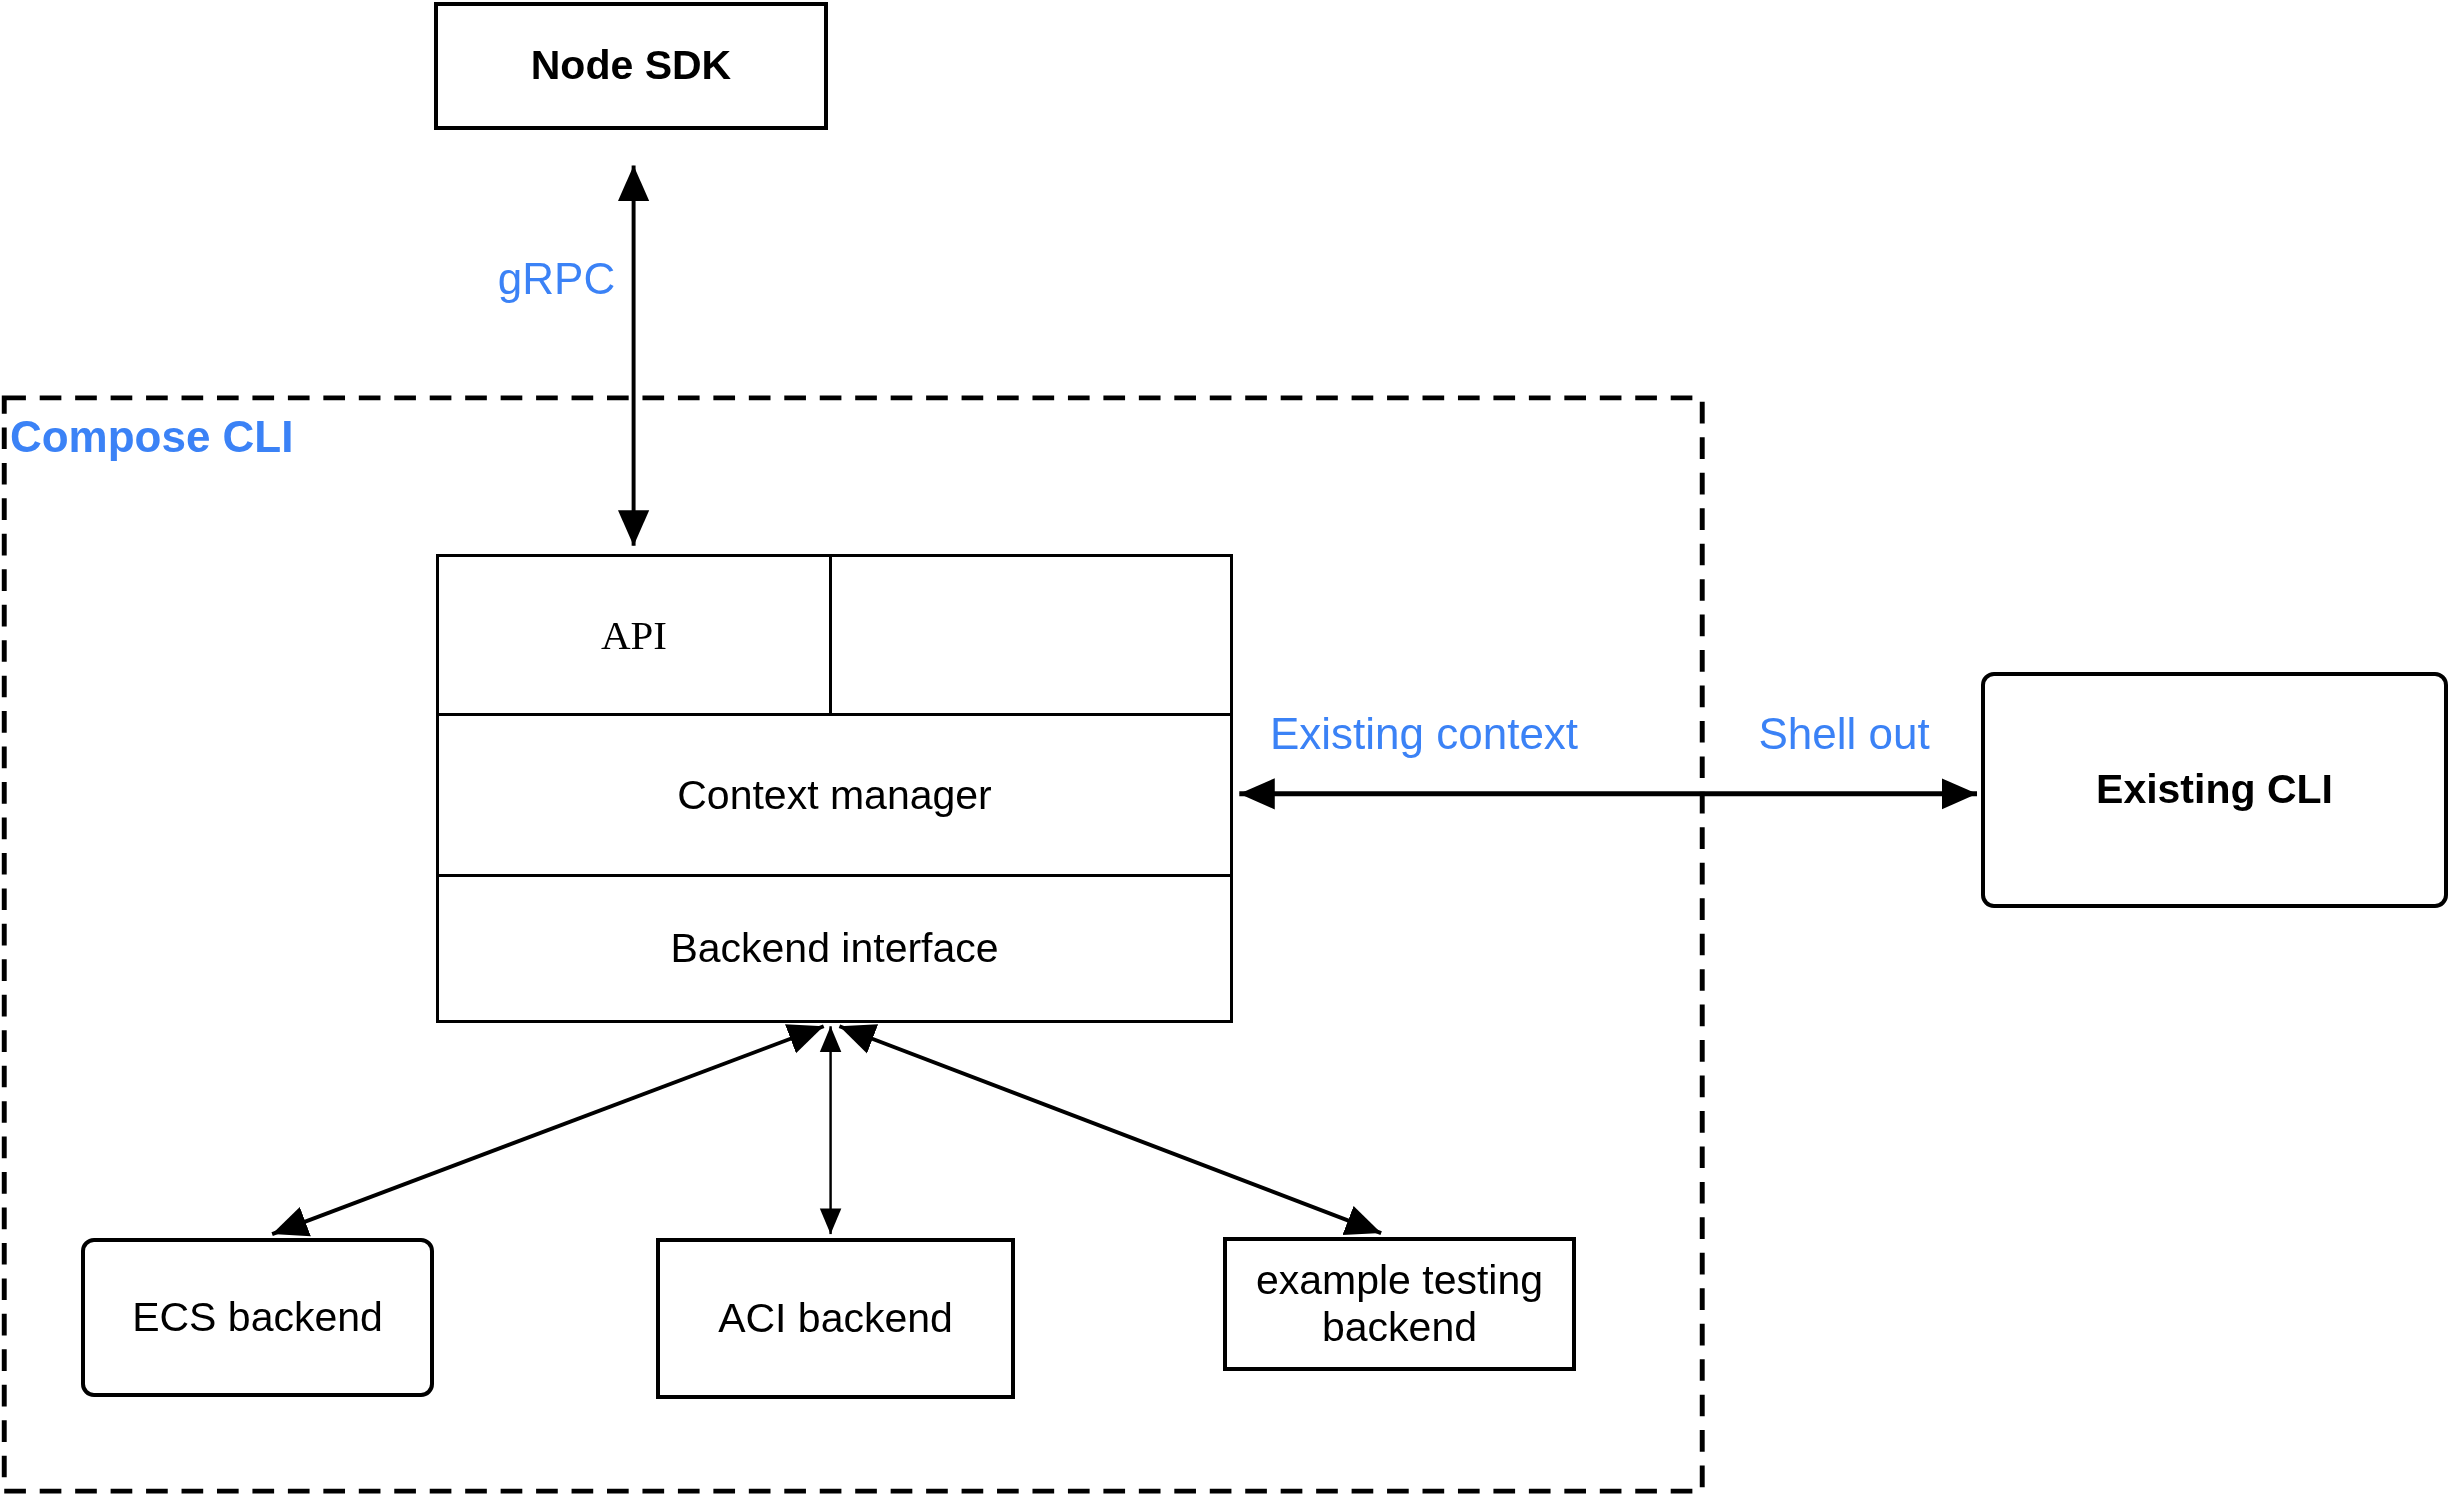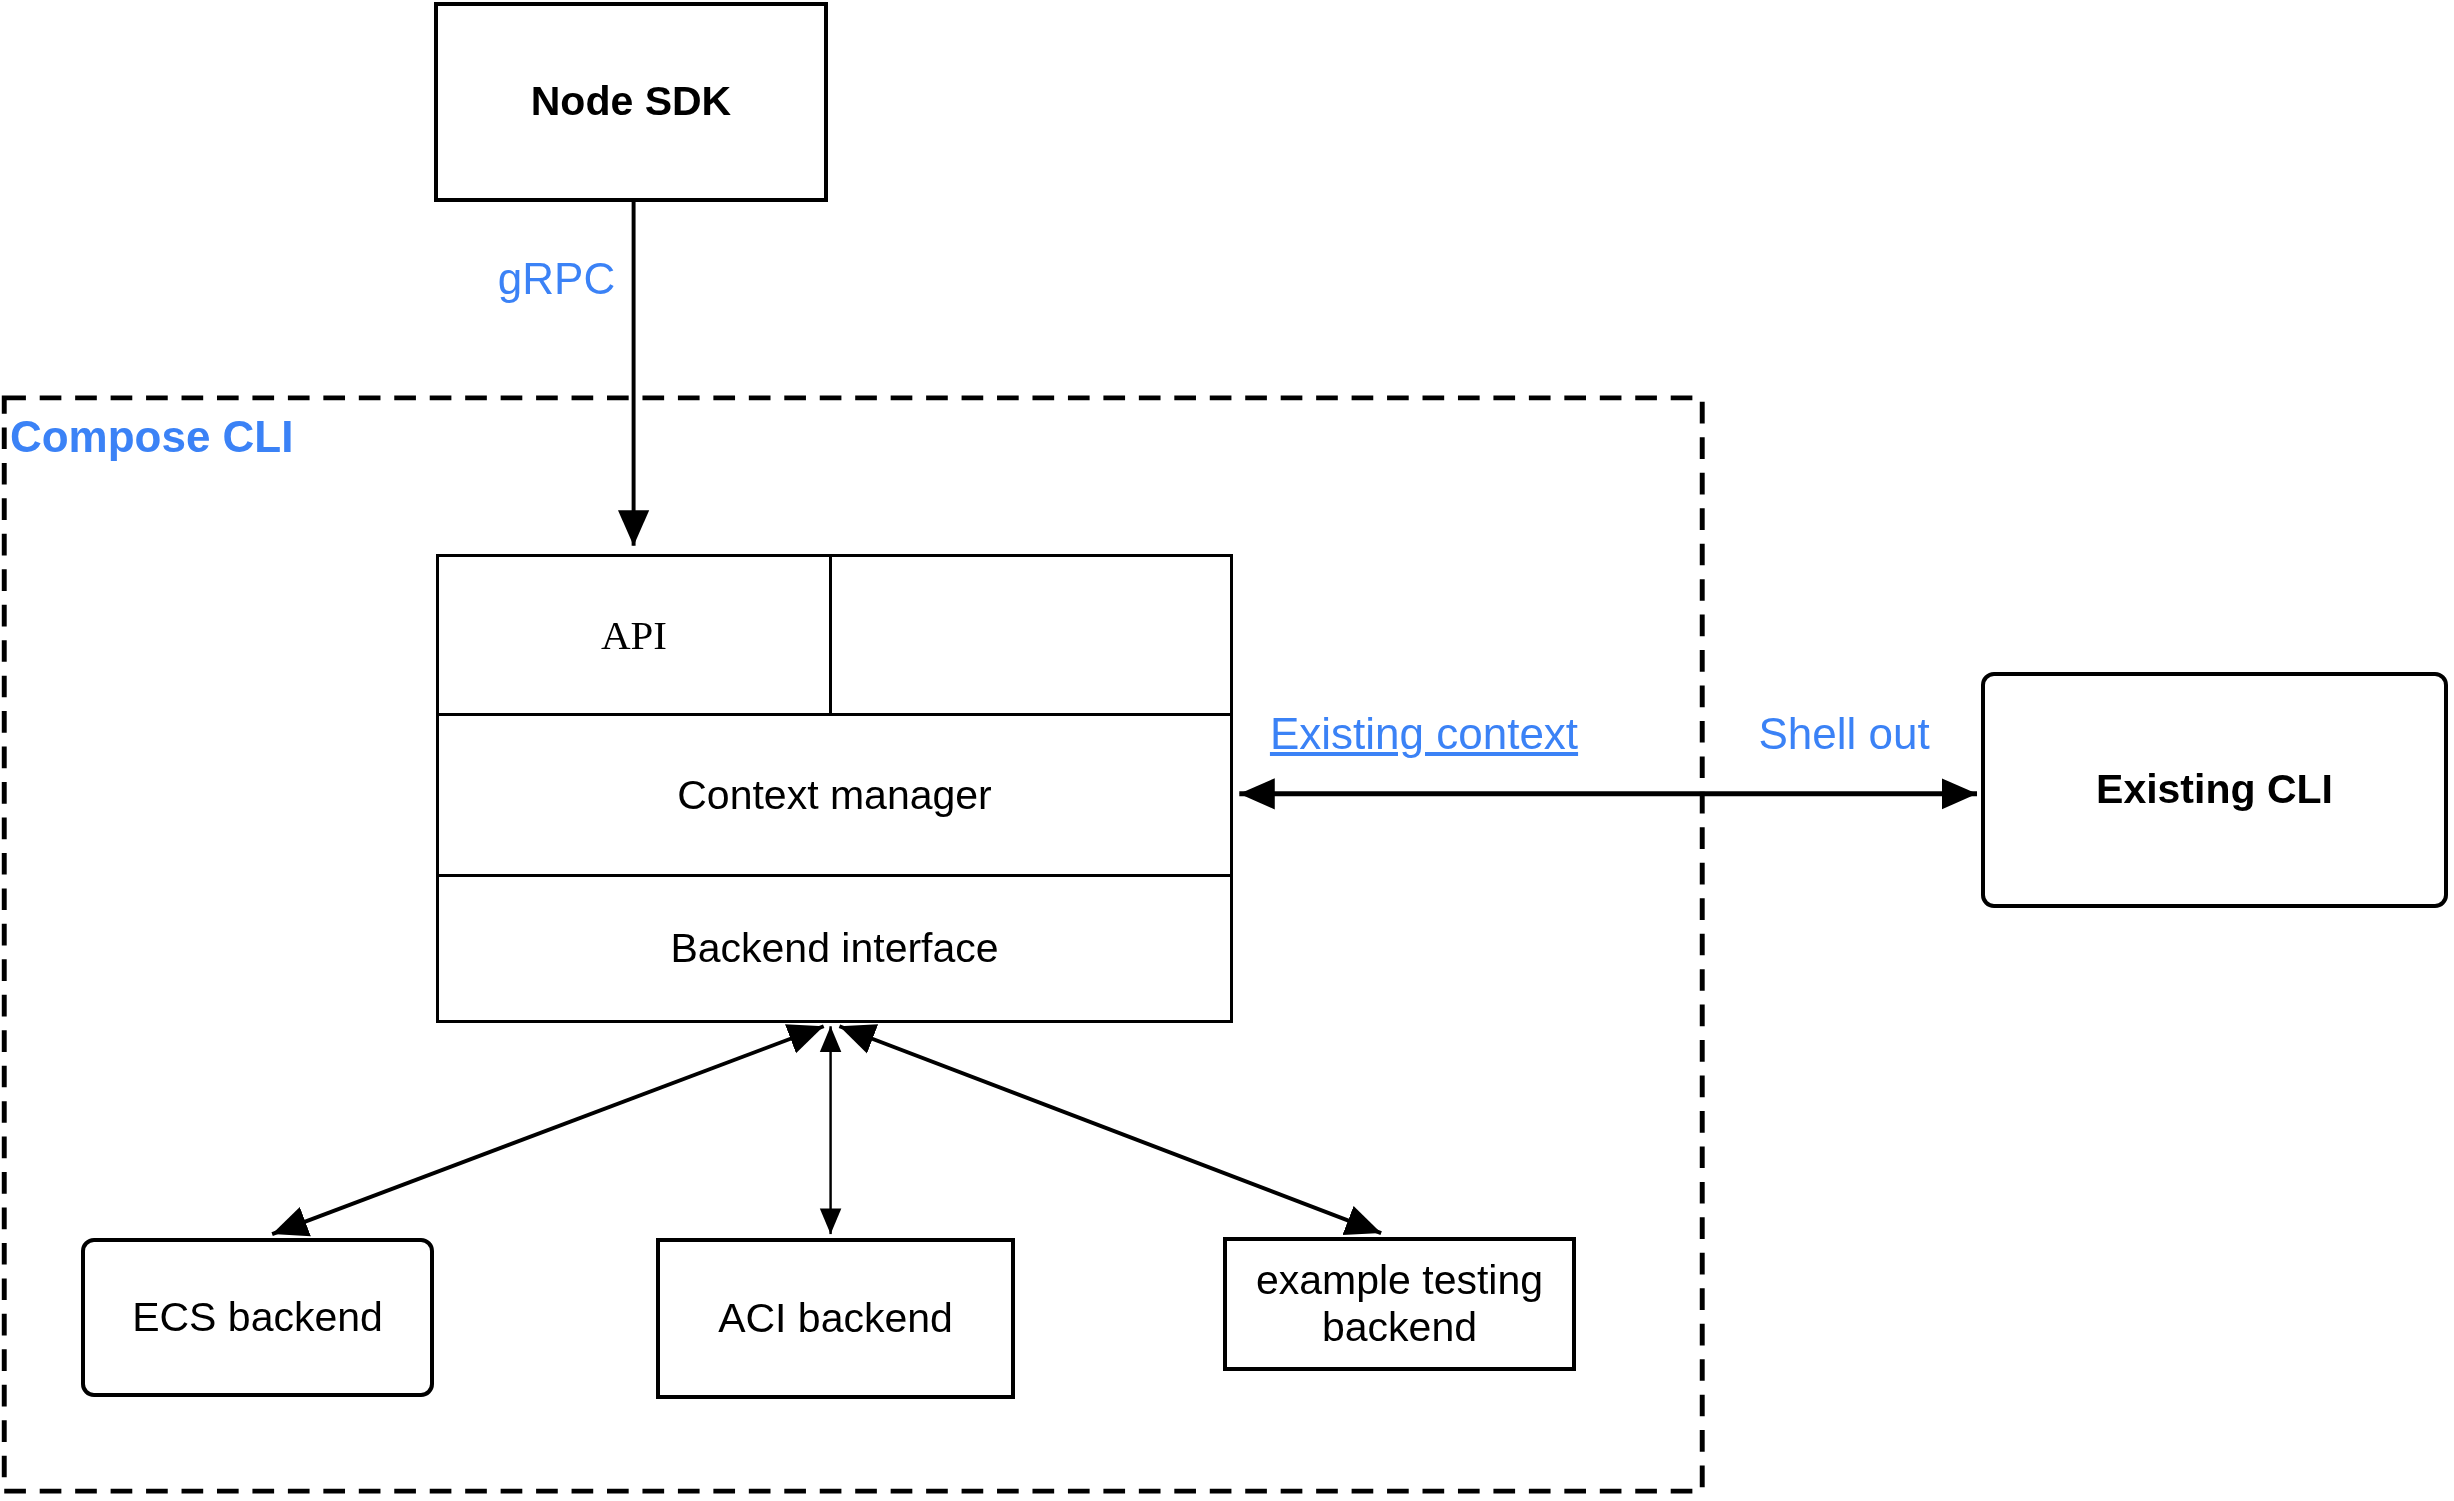--- a/index.html
+++ b/index.html
@@ -29,21 +29,21 @@
     align-items: center;
     justify-content: center;
     text-align: center;
     font-size: 41px;
     color: #000000;
     line-height: 1.15;
   }
   .node.bold { font-weight: bold; }
 
   
-  .node-sdk { left: 434px; top: 2px; width: 394px; height: 200px; }
+  .node-sdk { left: 434px; top: 2px; width: 394px; height: 128px; }
 
   
   .stack {
     position: absolute;
     left: 436px; top: 554px;
     width: 797px; height: 469px;
     border: 3.9px solid #000000;
     background: #ffffff;
     display: flex;
     flex-direction: column;
@@ -85,21 +85,21 @@
 
   
   .edge-label {
     position: absolute;
     font-size: 44px;
     color: #3b82f6;
     white-space: nowrap;
   }
   .label-compose { left: 9.9px; top: 412px; font-weight: bold; }
   .label-grpc { left: 463px; top: 254px; width: 187px; text-align: center; }
-  .label-existing-context { left: 1227px; top: 709px; width: 394px; text-align: center; text-decoration: underline; }
+  .label-existing-context { left: 1227px; top: 709px; width: 394px; text-align: center; }
   .label-shell-out { left: 1696px; top: 709px; width: 296px; text-align: center; }
 </style>
 </head>
 <body>
 
 <div class="canvas">
 
   <svg class="svg-layer" width="2455" height="1501" viewBox="0 0 2492 1524" xmlns="http://www.w3.org/2000/svg">
     <defs>
       <marker id="arrow" viewBox="0 0 10 10" refX="10" refY="5" markerWidth="36" markerHeight="36" markerUnits="userSpaceOnUse" orient="auto-start-reverse">

